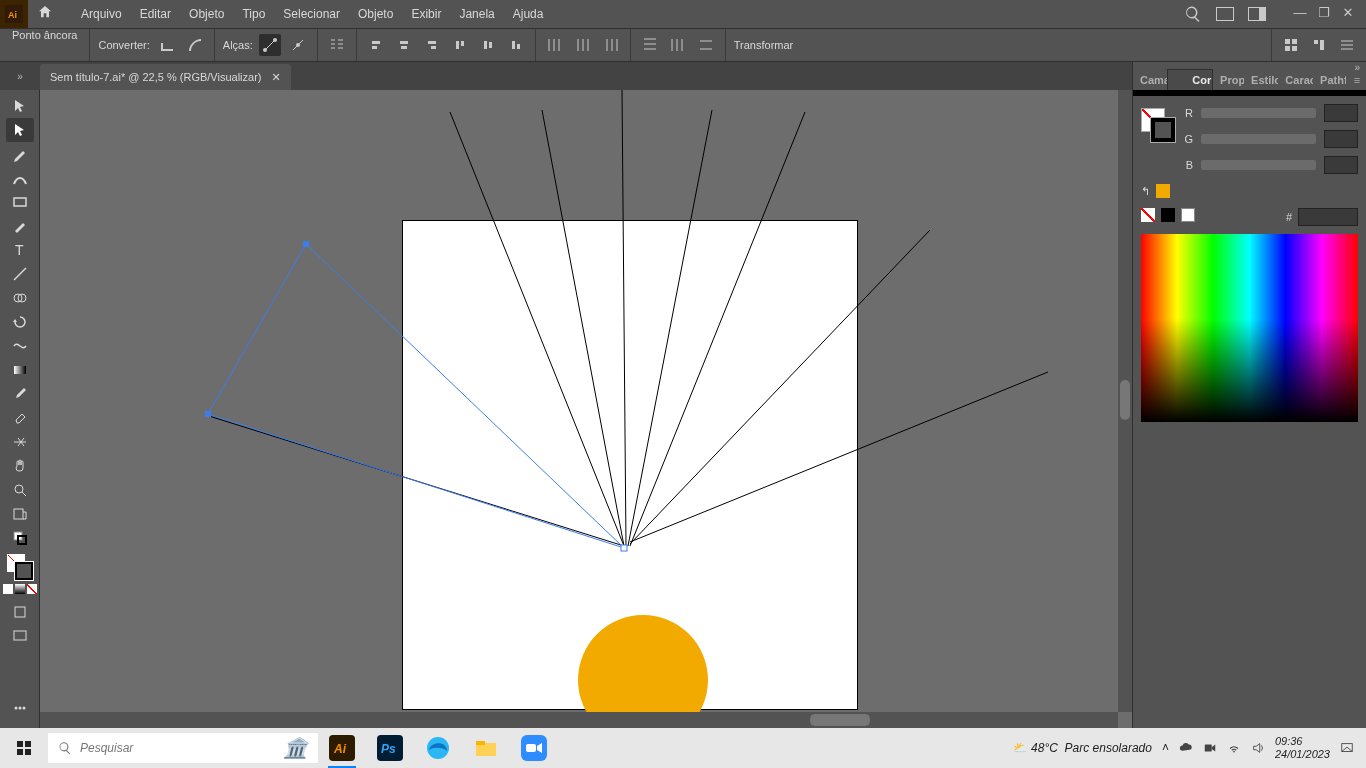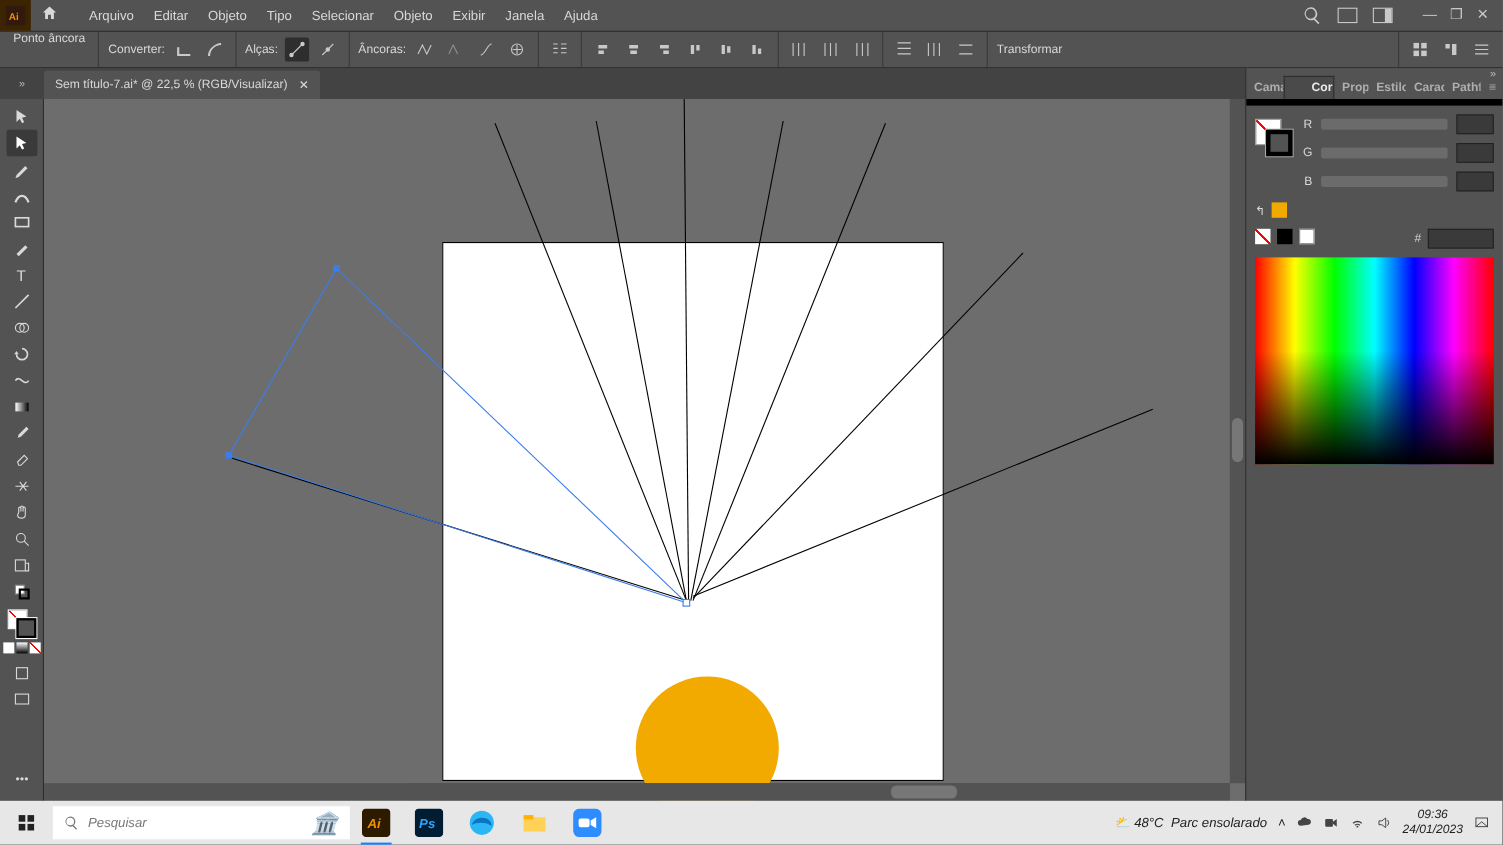--- a/index.html
+++ b/index.html
@@ -89,21 +89,21 @@
 
 
 #taskbar { position: absolute; left: 0; right: 0; bottom: 0; height: 40px; background: #e7e7e7; display: flex; align-items: center; font-size: 12px; color: #222; font-style: italic; }
 #taskbar .start { width: 48px; height: 100%; display: flex; align-items: center; justify-content: center; cursor: pointer; }
 #taskbar .start svg{width:16px;height:16px;fill:#222;}
 #taskbar .search { width: 270px; height: 30px; background: #fff; display: flex; align-items: center; padding: 0 10px; gap: 8px; color: #777; cursor:text;}
 #taskbar .apps { display: flex; height: 100%; }
 #taskbar .apps .app { width: 48px; display: flex; align-items: center; justify-content: center; cursor: pointer; position:relative;}
 #taskbar .apps .app.active::after{content:"";position:absolute;bottom:0;left:10px;right:10px;height:2px;background:#0a84ff;}
 #taskbar .tray { margin-left: auto; display: flex; align-items: center; gap: 10px; padding-right: 12px; }
-#taskbar .clock { text-align: center; font-size: 11px; line-height: 13px; }
+#taskbar .clock { text-align: left; font-size: 11px; line-height: 13px; }
 #taskbar .tray svg{width:14px;height:14px;fill:#444;}
 </style>
 </head>
 <body>
 
 <div id="menubar">
   <div class="logo">
     <svg viewBox="0 0 24 24">
         <rect width="24" height="24" fill="#31190b"></rect>
         <text x="4" y="17" font-size="12" fill="#f29100" font-weight="bold">Ai</text>
@@ -161,44 +161,20 @@
         <svg viewBox="0 0 16 16">
           <circle cx="3" cy="13" r="2"></circle>
           <circle cx="13" cy="3" r="2"></circle>
           <path d="M3 13L13 3" stroke="#c9c9c9" stroke-width="1"></path>
         </svg>
       </div>
     <div class="sq">
         <svg viewBox="0 0 16 16">
           <circle cx="8" cy="8" r="2"></circle>
           <path d="M3 13L13 3" stroke="#c9c9c9"></path>
-        </svg>
-      </div>
-  </div>
-  <div class="grp">
-    <span>Âncoras:</span>
-    <div class="sq">
-        <svg viewBox="0 0 16 16">
-          <path d="M2 12l4-8 4 8 4-8" stroke="#c9c9c9" fill="none"></path>
-        </svg>
-      </div>
-    <div class="sq" style="opacity:.5">
-        <svg viewBox="0 0 16 16">
-          <path d="M2 12l4-8 4 8" stroke="#c9c9c9" fill="none"></path>
-        </svg>
-      </div>
-    <div class="sq">
-        <svg viewBox="0 0 16 16">
-          <path d="M3 13c4 0 6-10 10-10" stroke="#c9c9c9" fill="none"></path>
-        </svg>
-      </div>
-    <div class="sq">
-        <svg viewBox="0 0 16 16">
-          <circle cx="8" cy="8" r="5" fill="none" stroke="#c9c9c9"></circle>
-          <path d="M4 8h8M8 4v8" stroke="#c9c9c9"></path>
         </svg>
       </div>
   </div>
   <div class="grp">
     <div class="sq">
         <svg viewBox="0 0 16 16">
           <path d="M2 3h4M2 7h4M2 11h4M9 3h5M9 7h5M9 11h5" stroke="#c9c9c9"></path>
         </svg>
       </div>
   </div>

